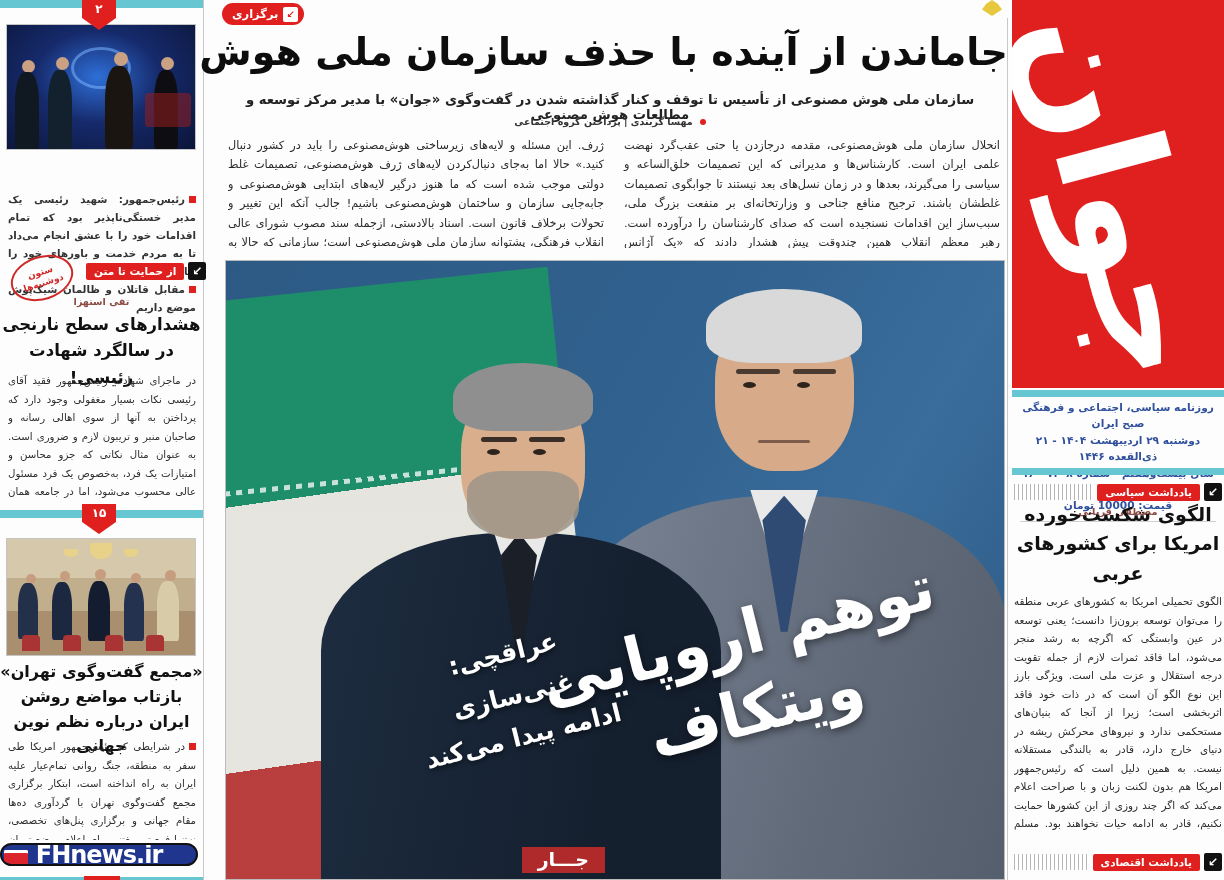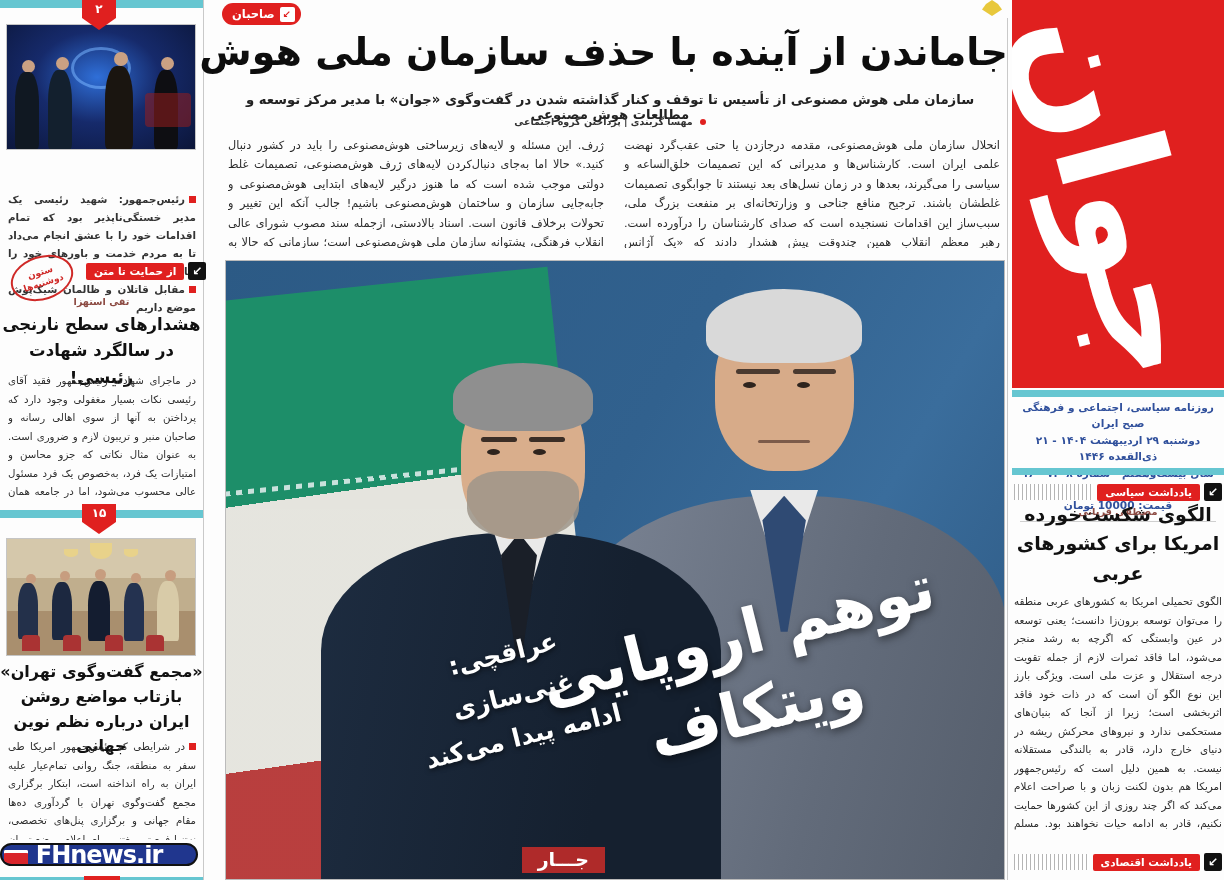--- a/index.html
+++ b/index.html
@@ -117,21 +117,21 @@
     <span>الگوی تحمیلی امریکا به کشورهای عربی منطقه را می‌توان توسعه برون‌زا دانست؛ یعنی توسعه در عین وابستگی که اگرچه به رشد منجر می‌شود، اما فاقد ثمرات لازم از جمله تقویت درجه استقلال و عزت ملی است. ویژگی بارز این نوع الگو آن است که در ذات خود فاقد اثربخشی است؛ زیرا از آنجا که بنیان‌های مستحکمی ندارد و نیروهای محرکش ریشه در دنیای خارج دارد، قادر به بالندگی مستقلانه نیست. به همین دلیل است که رئیس‌جمهور امریکا هم بدون لکنت زبان و با صراحت اعلام می‌کند که اگر چند روزی از این کشورها حمایت نکنیم، قادر به ادامه حیات نخواهند بود. مسلم است که چنین الگویی به‌صورت ذاتی عقیم بوده و در دنیای پیچیده کنونی نمی‌تواند ستونی برای حفظ بنیان‌های یک کشور باشد یا آن را وارد گردونه رقابت برای کسب و توسعه قدرت کند. ناگفته پیداست که این الگو با اندک نوسان و تلاطمی از خارج هم به راحتی فرومی‌ریزد. در نقطه مقابل، الگوی جمهوری اسلامی را می‌توان توسعه درون‌زا دانست که بر اساس آن، این نظام، قوی شدن را در سایه اتکا بر ظرفیت‌های داخلی خود پایه‌ریزی کرده است | </span>
   </div>
   <div class="note-row" style="top:852px;">
     <span class="corner-icon">↙</span>
     <span class="red-badge">یادداشت اقتصادی</span>
     <span class="barcode"></span>
   </div>
 
   <div class="lead-badge">
     <span class="mini-box">↙</span>
-    <span class="lbl">صاحبان</span>
+    <span class="lbl">برگزاری</span>
   </div>
   <div class="lead-headline">جاماندن از آینده با حذف سازمان ملی هوش مصنوعی</div>
   <div class="lead-subtitle">سازمان ملی هوش مصنوعی از تأسیس تا توقف و کنار گذاشته شدن در گفت‌وگوی «جوان» با مدیر مرکز توسعه و مطالعات هوش مصنوعی</div>
   <div class="lead-byline">
     <span class="dot"></span>
     <b>مهسا گربندی | پرداختن گروه اجتماعی</b>
   </div>
   <div class="lead-body">
     <div class="col">انحلال سازمان ملی هوش‌مصنوعی، مقدمه درجازدن یا حتی عقب‌گرد نهضت علمی ایران است. کارشناس‌ها و مدیرانی که این تصمیمات خلق‌الساعه و سیاسی را می‌گیرند، بعدها و در زمان نسل‌های بعد نیستند تا جوابگوی تصمیمات غلطشان باشند. ترجیح منافع جناحی و وزارتخانه‌ای بر منفعت بزرگ ملی، سبب‌ساز این اقدامات نسنجیده است که صدای کارشناسان را درآورده است. رهبر معظم انقلاب همین چندوقت پیش هشدار دادند که «یک آژانس هوش‌مصنوعی هم (در جهان) به وجود می‌آید، آن‌وقت اجازه نمی‌دهند که شما از این منطقه عبور کنید. خودتان باید برسید به فناوری‌های عمیق و</div>
     <div class="col">

